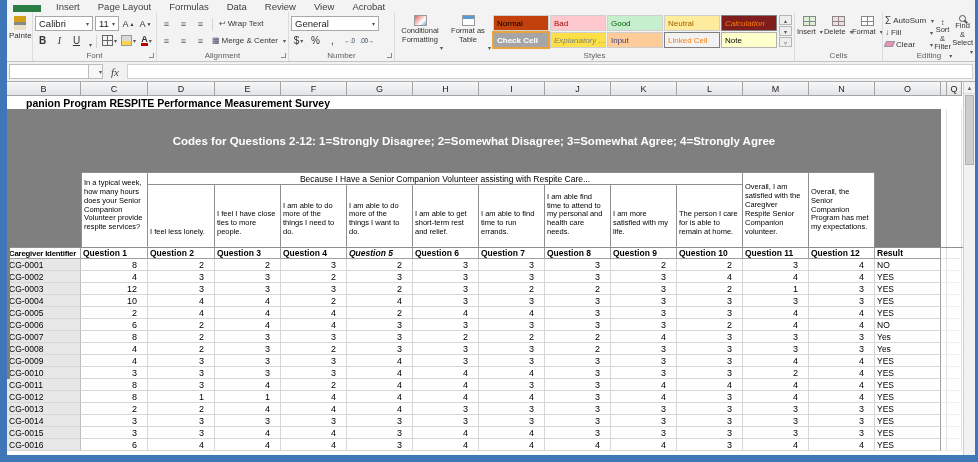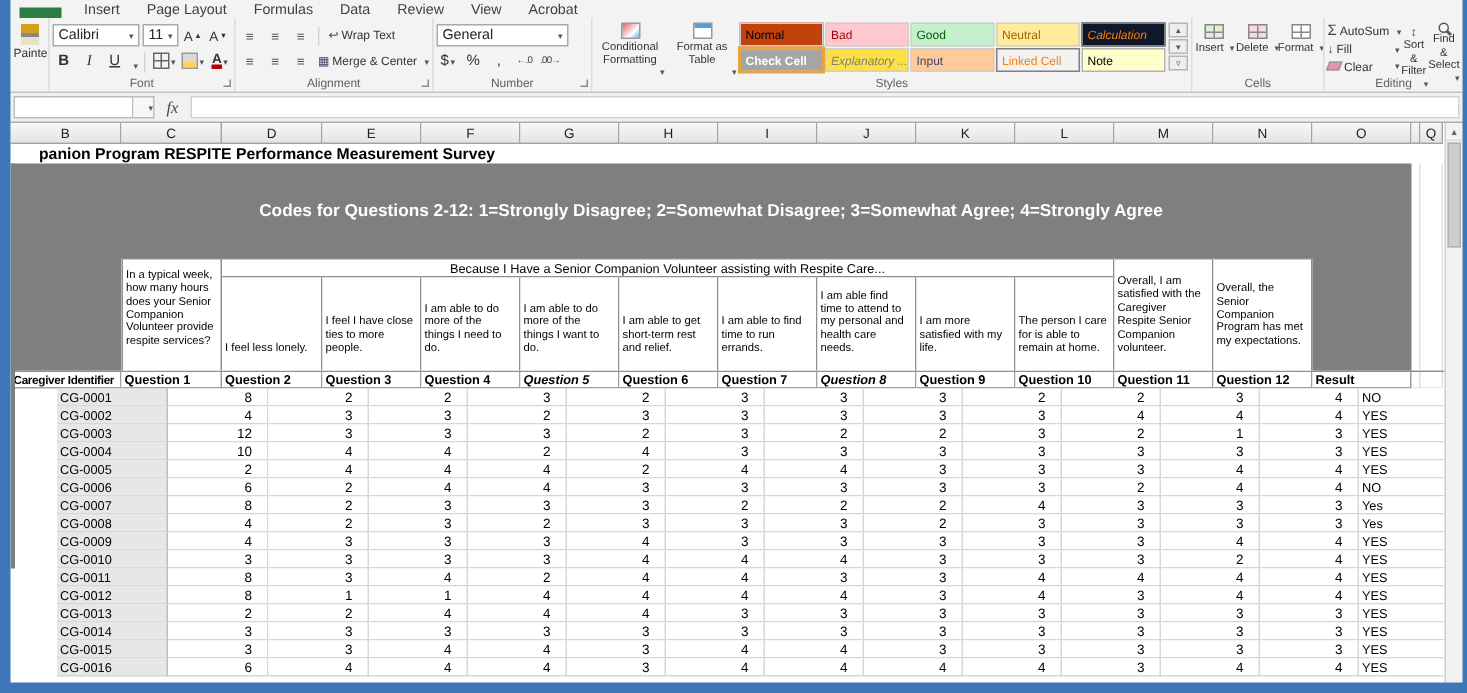--- a/index.html
+++ b/index.html
@@ -133,21 +133,21 @@
                   display: flex; align-items: center; justify-content: center; white-space: nowrap; overflow: hidden; }
   #dl-descs { flex: 1; display: flex; }
   .dl { display: flex; align-items: flex-end; padding: 0 3px 10px 2px; border-top: none; }
   .m-desc, .n-desc { width: 66px; display: flex; align-items: center; padding: 0 3px 0 2px; }
   #header-row { display: flex; height: 12px; border-top: 1px solid #8f8f8f; }
   .hcell { flex: none; font-weight: bold; font-size: 8.5px; background: #fff;
            display: flex; align-items: center; padding-left: 2px; white-space: nowrap;
            overflow: hidden; border-right: 1px solid #9f9f9f; border-bottom: 1px solid #9f9f9f; }
   .hcell.idhead { font-size: 7.8px; letter-spacing: -0.2px; }
   .hfill { flex: none; border-right: 1px solid #e0e0e0; border-bottom: 1px solid #e7e7e7; }
-  .drow { display: flex; height: 12px; padding-left: 31px; }
+  .drow { display: flex; height: 12px; }
   .dcell { flex: none; font-size: 9px; display: flex; align-items: center; overflow: hidden;
            border-right: 1px solid #d7d7d7; border-bottom: 1px solid #d7d7d7; background: #fff; }
   .idcell { background: #e7e7e7; padding-left: 2px; font-size: 8.5px; border-right: 1px solid #bdbdbd; }
   .num { justify-content: flex-end; padding-right: 10px; }
   .rescell { padding-left: 2px; font-size: 8.5px; border-right: 1px solid #9f9f9f; }
   .dfill { border-right: 1px solid #e3e3e3; border-bottom: 1px solid #efefef; }
   #left-sliver { position: absolute; left: 0; top: 27px; width: 3px; height: 270px;
                  background: #7f7f7f; z-index: 5; }
 
   
@@ -298,21 +298,21 @@
         <div class="bigbtn">
           <div class="bicon ft-icon"></div>
           <div class="blabel">Format as Table</div>
           <span class="caret">▾</span>
         </div>
         <div id="style-gallery">
             <div class="scell" style="background: #c2410c; color: rgb(0, 0, 0);">Normal</div>
             <div class="scell" style="background: rgb(255, 199, 206); color: rgb(156, 0, 6);">Bad</div>
             <div class="scell" style="background: rgb(198, 239, 206); color: rgb(0, 97, 0);">Good</div>
             <div class="scell" style="background: rgb(255, 235, 156); color: rgb(156, 101, 0);">Neutral</div>
-            <div class="scell" style="background: #0f172a; color: rgb(250, 125, 0); font-style: italic; border-color: rgb(127, 127, 127);">Calculation</div>
+            <div class="scell" style="background: #7f1d1d; color: rgb(250, 125, 0); font-style: italic; border-color: rgb(127, 127, 127);">Calculation</div>
             <div class="scell selected" style="background: rgb(165, 165, 165); color: rgb(255, 255, 255); font-weight: bold;">Check Cell</div>
             <div class="scell" style="background: #fde047; color: rgb(127, 127, 127); font-style: italic;">Explanatory ...</div>
             <div class="scell" style="background: rgb(255, 204, 153); color: rgb(63, 63, 118);">Input</div>
             <div class="scell" style="background: rgb(242, 242, 242); color: rgb(250, 125, 0); border-color: rgb(127, 127, 127);">Linked Cell</div>
             <div class="scell" style="background: rgb(255, 255, 204); color: rgb(0, 0, 0); border-color: rgb(178, 178, 178);">Note</div>
           </div>
         <div class="gal-scroll">
           <div class="gsbtn">▴</div>
           <div class="gsbtn">▾</div>
           <div class="gsbtn">▿</div>
@@ -473,21 +473,21 @@
 
   <div id="header-row">
       <div class="hcell idhead" style="width: 74px;">Caregiver Identifier</div>
       <div class="hcell" style="width: 67px;">Question 1</div>
       <div class="hcell" style="width: 67px;">Question 2</div>
       <div class="hcell" style="width: 66px;">Question 3</div>
       <div class="hcell" style="width: 66px;">Question 4</div>
       <div class="hcell" style="width: 66px; font-style: italic;">Question 5</div>
       <div class="hcell" style="width: 66px;">Question 6</div>
       <div class="hcell" style="width: 66px;">Question 7</div>
-      <div class="hcell" style="width: 66px; font-style: italic;">Question 8</div>
+      <div class="hcell" style="width: 66px;">Question 8</div>
       <div class="hcell" style="width: 66px;">Question 9</div>
       <div class="hcell" style="width: 66px;">Question 10</div>
       <div class="hcell" style="width: 66px;">Question 11</div>
       <div class="hcell" style="width: 66px;">Question 12</div>
       <div class="hcell" style="width: 66px;">Result</div>
       <div class="hfill" style="width: 6px;"></div>
       <div class="hfill" style="width: 15px;"></div>
     </div>
   <div id="data-rows">
       <div class="drow">

